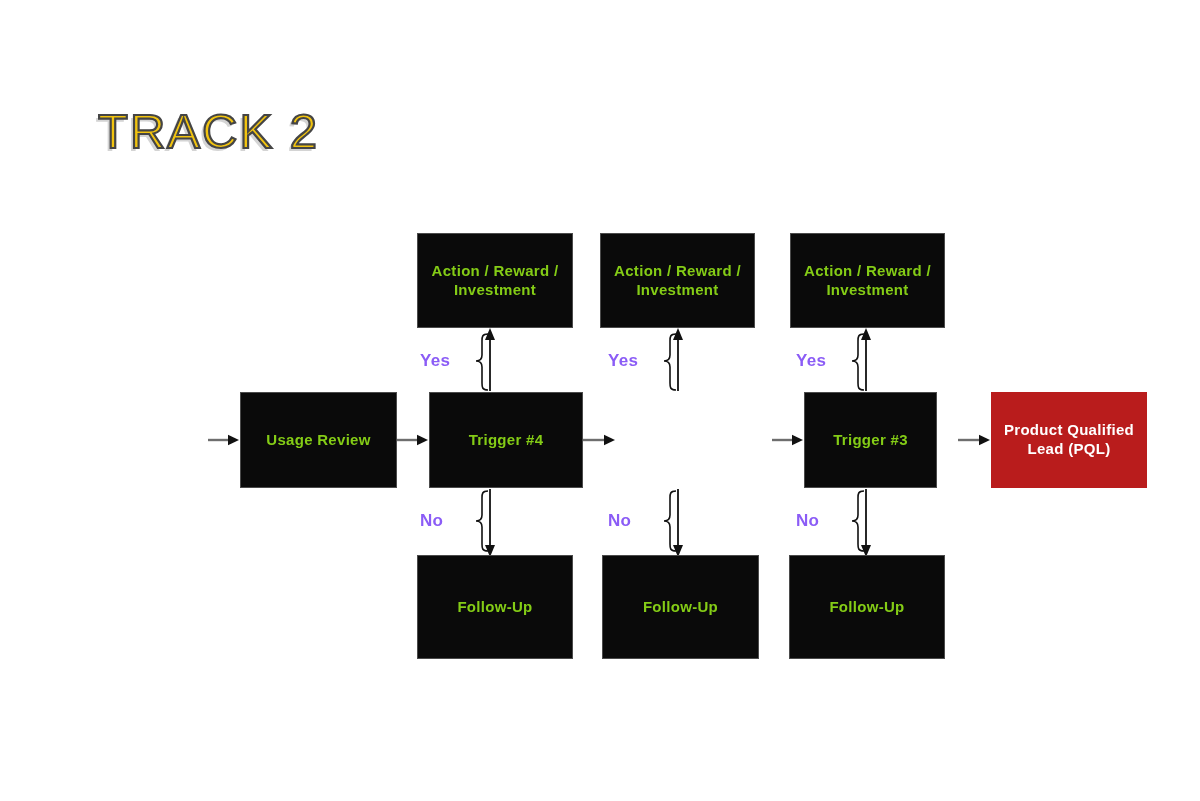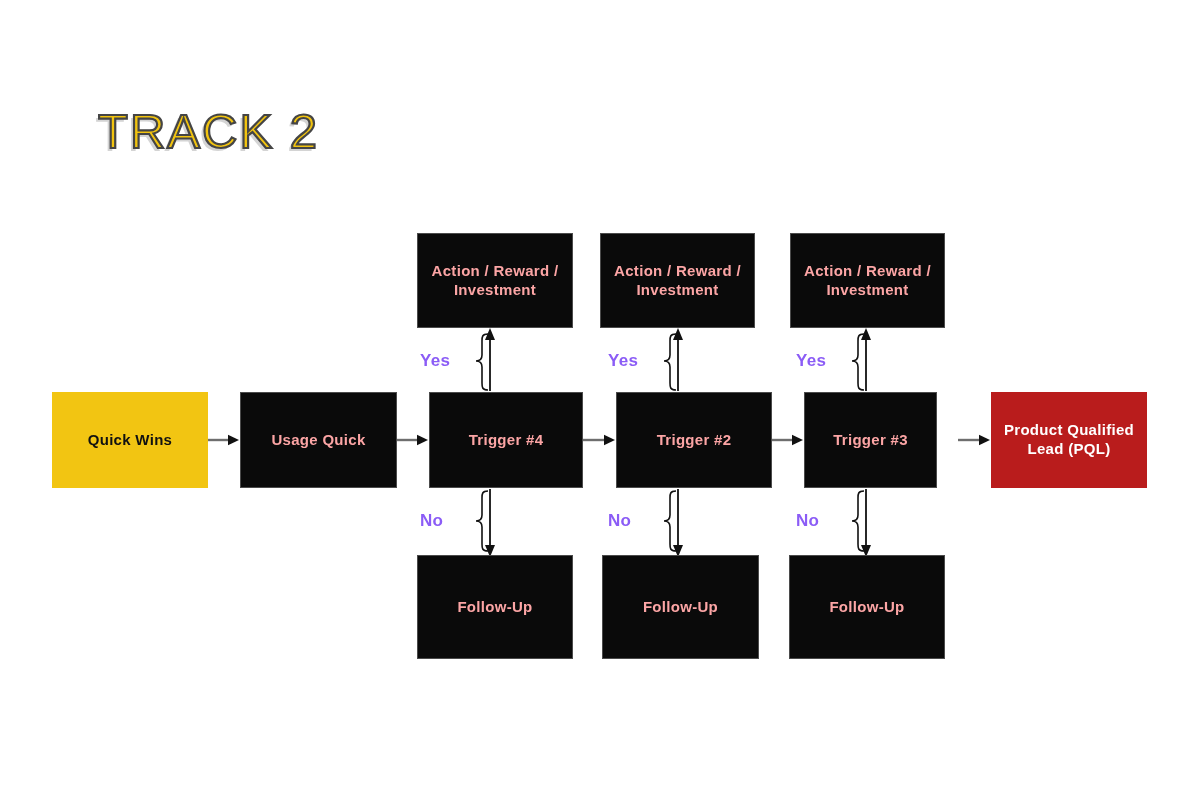--- a/index.html
+++ b/index.html
@@ -31,21 +31,21 @@
     text-align: center;
     box-sizing: border-box;
     font-weight: 700;
     font-size: 15px;
     line-height: 1.25;
     letter-spacing: 0.3px;
     padding: 6px 12px;
   }
   .node.black {
     background: #0a0a0a;
-    color: #fca5a5;
+    color: #84cc16;
     border: 1px solid rgba(130,130,130,0.55);
   }
   .node.yellow {
     background: #F2C512;
     color: #111111;
   }
   .node.red {
     background: #b91c1c;
     color: #ffffff;
   }
@@ -138,31 +138,25 @@
   <div class="node black row-top" style="left:417px; width:156px;">
     <span>Action / Reward / Investment</span>
   </div>
   <div class="node black row-top" style="left:600px; width:155px;">
     <span>Action / Reward / Investment</span>
   </div>
   <div class="node black row-top" style="left:790px; width:155px;">
     <span>Action / Reward / Investment</span>
   </div>
 
-  <div class="node yellow row-main" style="left:52px; width:156px;">
-    <span>Quick Wins</span>
-  </div>
   <div class="node black row-main" style="left:240px; width:157px;">
-    <span>Usage Quick</span>
+    <span>Usage Review</span>
   </div>
   <div class="node black row-main" style="left:429px; width:154px;">
     <span>Trigger #4</span>
-  </div>
-  <div class="node black row-main" style="left:616px; width:156px;">
-    <span>Trigger #2</span>
   </div>
   <div class="node black row-main" style="left:804px; width:133px;">
     <span>Trigger #3</span>
   </div>
   <div class="node red row-main" style="left:991px; width:156px;">
     <span>Product Qualified Lead (PQL)</span>
   </div>
 
   <div class="node black row-bot" style="left:417px; width:156px;">
     <span>Follow-Up</span>

